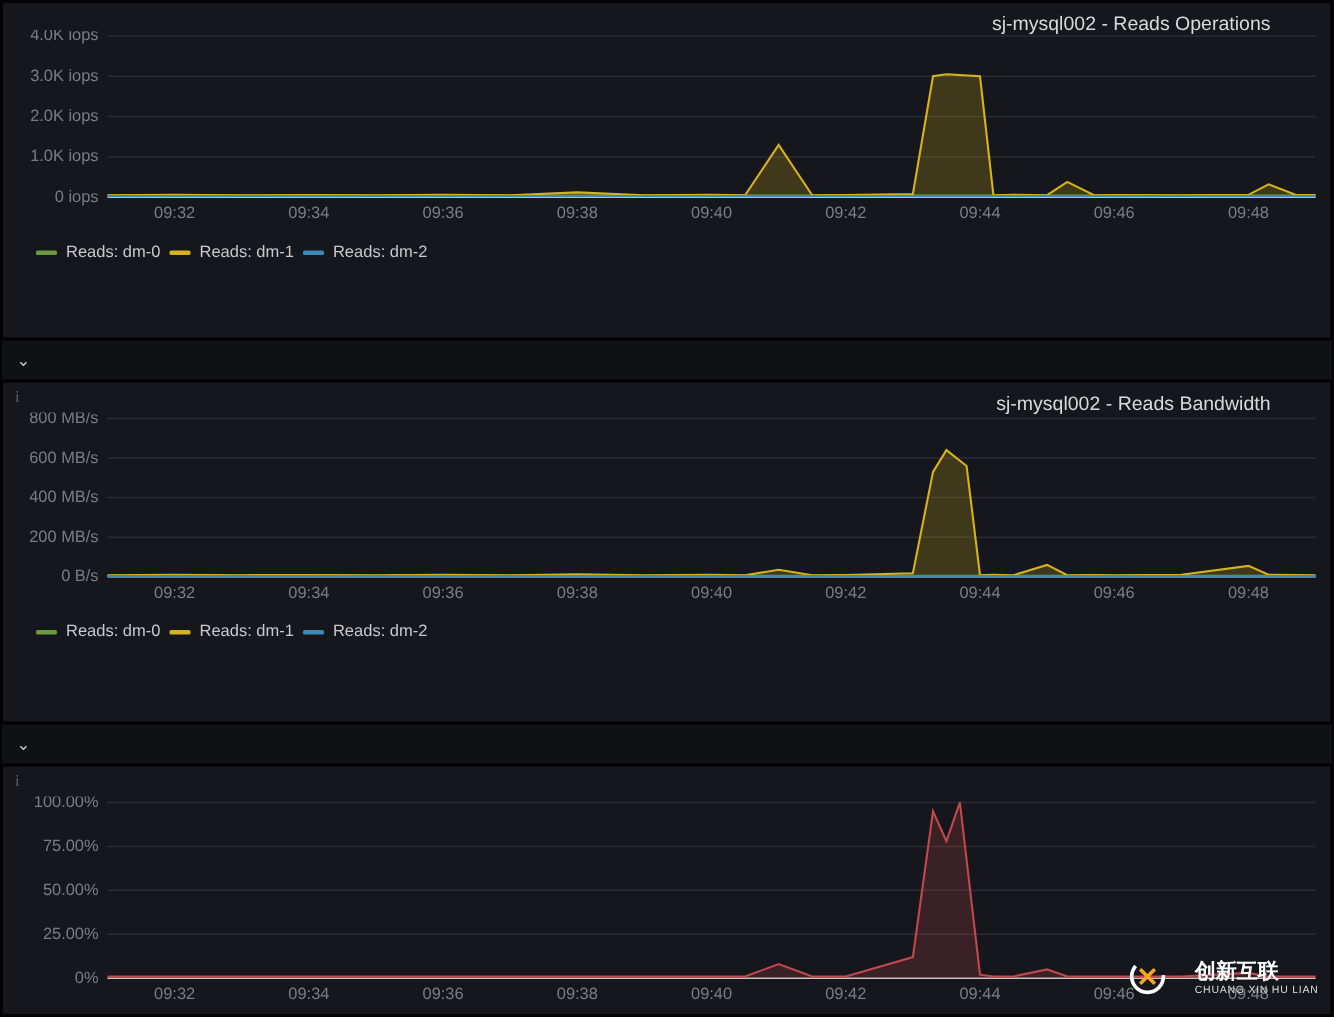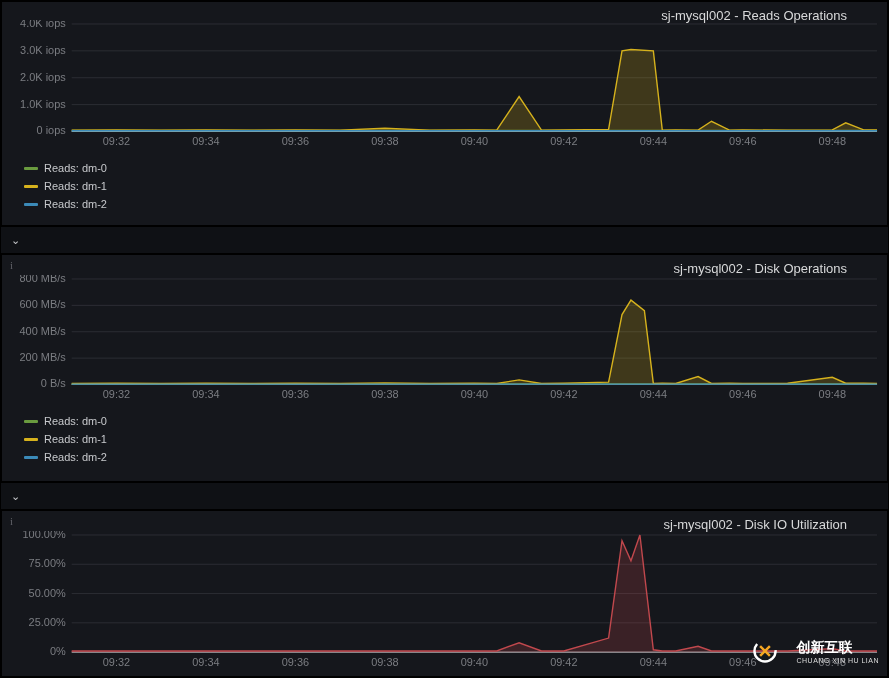--- a/index.html
+++ b/index.html
@@ -8,21 +8,21 @@
   .panel { background: #15171c; border: 1px solid #000; position: relative; }
   .panel-title { position: absolute; top: 6px; right: 40px; font-size: 13px; color: #d8d9da; }
   .panel-info { position: absolute; top: 4px; left: 8px; font-size: 11px; color: #5f6066; font-family: serif; }
   .chart-wrap { position: absolute; left: 0; right: 0; }
   .chart { width: 100%; display: block; }
   .axis-text { font-size: 11px; fill: #7b7d82; }
   .grid-line { stroke: #2b2d33; stroke-width: 1; }
   .zero-line { stroke: #c7c9cc; stroke-width: 1; }
   .series-line { fill: none; stroke-width: 1.4; }
   .series-area { opacity: 0.22; }
-  .legend { position: absolute; left: 22px; display: flex; flex-direction: column; gap: 6px; }
+  .legend { position: absolute; left: 22px; display: flex; flex-direction: row; gap: 6px; }
   .legend-item { display: flex; align-items: center; gap: 6px; font-size: 11px; color: #c7c9cc; }
   .legend-swatch { width: 14px; height: 3px; border-radius: 1px; }
   .collapse-row { height: 28px; background: #0f1115; display: flex; align-items: center; padding-left: 10px; color: #c7c9cc; border: 1px solid #000; border-left: none; border-right: none;}
   .chev { font-size: 11px; }
   .watermark { position: fixed; right: 10px; bottom: 14px; display: flex; align-items: center; gap: 18px; font-size: 14px; color: #fff; font-weight: 600; pointer-events: none; }
   .watermark-sub { font-size: 7px; color: #ddd; display: block; font-weight: 400; letter-spacing: 0.5px; }
   .wm-icon { width: 26px; height: 26px; }
 </style>
 </head>
 <body>
@@ -76,21 +76,21 @@
         </div>
       </div>
   </div>
 
   <div class="collapse-row">
     <span class="chev">⌄</span>
   </div>
 
   <div class="panel" style="height:228px;">
     <span class="panel-info">i</span>
-    <span class="panel-title">sj-mysql002 - Disk Operations</span>
+    <span class="panel-title">sj-mysql002 - Reads Bandwidth</span>
     <div class="chart-wrap" style="top:20px; height:128px;">
       <svg class="chart" id="chart1" viewBox="0 0 889 128" preserveAspectRatio="none">
           <line class="grid-line" x1="70" x2="879" y1="110" y2="110"></line>
           <text class="axis-text" x="64" y="113" text-anchor="end">0 B/s</text>
           <line class="grid-line" x1="70" x2="879" y1="83.5" y2="83.5"></line>
           <text class="axis-text" x="64" y="86.5" text-anchor="end">200 MB/s</text>
           <line class="grid-line" x1="70" x2="879" y1="57" y2="57"></line>
           <text class="axis-text" x="64" y="60" text-anchor="end">400 MB/s</text>
           <line class="grid-line" x1="70" x2="879" y1="30.5" y2="30.5"></line>
           <text class="axis-text" x="64" y="33.5" text-anchor="end">600 MB/s</text>
@@ -129,21 +129,20 @@
         </div>
       </div>
   </div>
 
   <div class="collapse-row">
     <span class="chev">⌄</span>
   </div>
 
   <div class="panel" style="flex:1;">
     <span class="panel-info">i</span>
-    <span class="panel-title">sj-mysql002 - Disk IO Utilization</span>
     <div class="chart-wrap" style="top:20px; bottom:6px;">
       <svg class="chart" id="chart2" viewBox="0 0 889 140" preserveAspectRatio="none" style="height:100%;">
           <line class="grid-line" x1="70" x2="879" y1="122" y2="122"></line>
           <text class="axis-text" x="64" y="125" text-anchor="end">0%</text>
           <line class="grid-line" x1="70" x2="879" y1="92.5" y2="92.5"></line>
           <text class="axis-text" x="64" y="95.5" text-anchor="end">25.00%</text>
           <line class="grid-line" x1="70" x2="879" y1="63" y2="63"></line>
           <text class="axis-text" x="64" y="66" text-anchor="end">50.00%</text>
           <line class="grid-line" x1="70" x2="879" y1="33.5" y2="33.5"></line>
           <text class="axis-text" x="64" y="36.5" text-anchor="end">75.00%</text>

